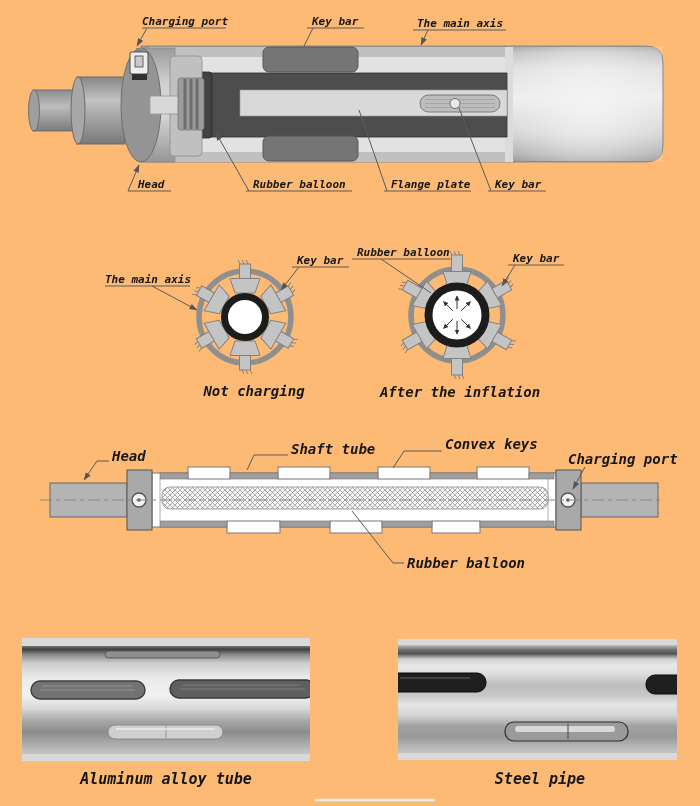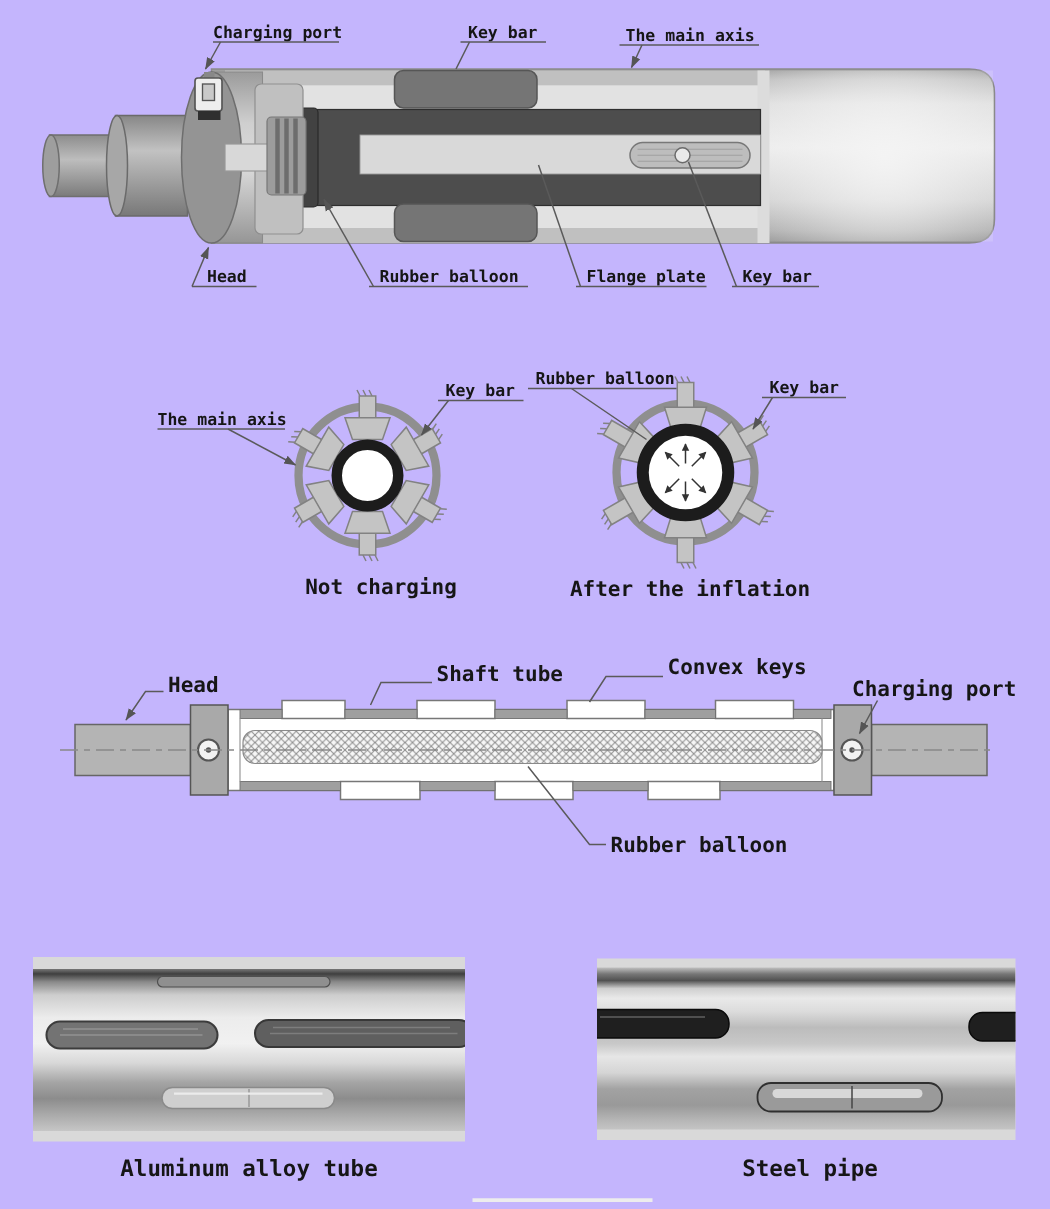--- a/index.html
+++ b/index.html
@@ -1,16 +1,16 @@
 <!DOCTYPE html>
 <html><head>
 <meta charset="utf-8">
 <style>
   html,body{margin:0;padding:0;background:#ffffff;}
-  .page{position:relative;width:700px;height:806px;background:#c4b5fd;overflow:hidden;}
+  .page{position:relative;width:700px;height:806px;background:#fdba74;overflow:hidden;font-style:italic;}
   svg{display:block;}
   text{font-family:"DejaVu Sans Mono","Liberation Mono",monospace;font-weight:bold;fill:#161616;}
   .lbl{font-size:11px;}
   .cap{font-size:14px;}
   .lbl3{font-size:14px;}
   .cap4{font-size:15px;}
   .leader{stroke:#5a5a5a;stroke-width:1;fill:none;}
   .uline{stroke:#5a5a5a;stroke-width:1;fill:none;}
 </style>
 </head>

